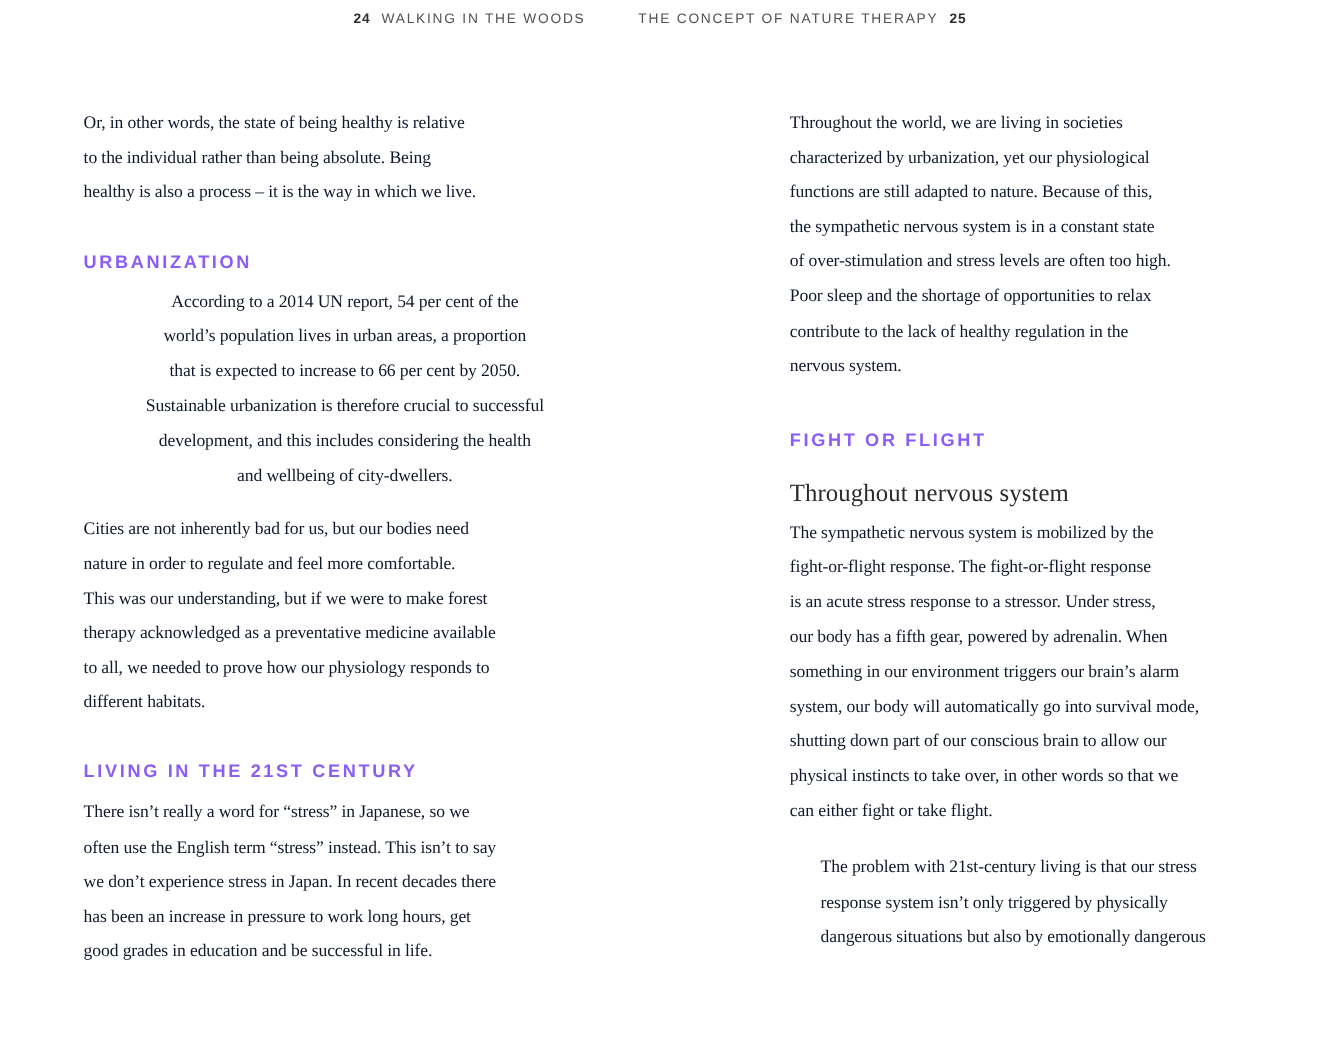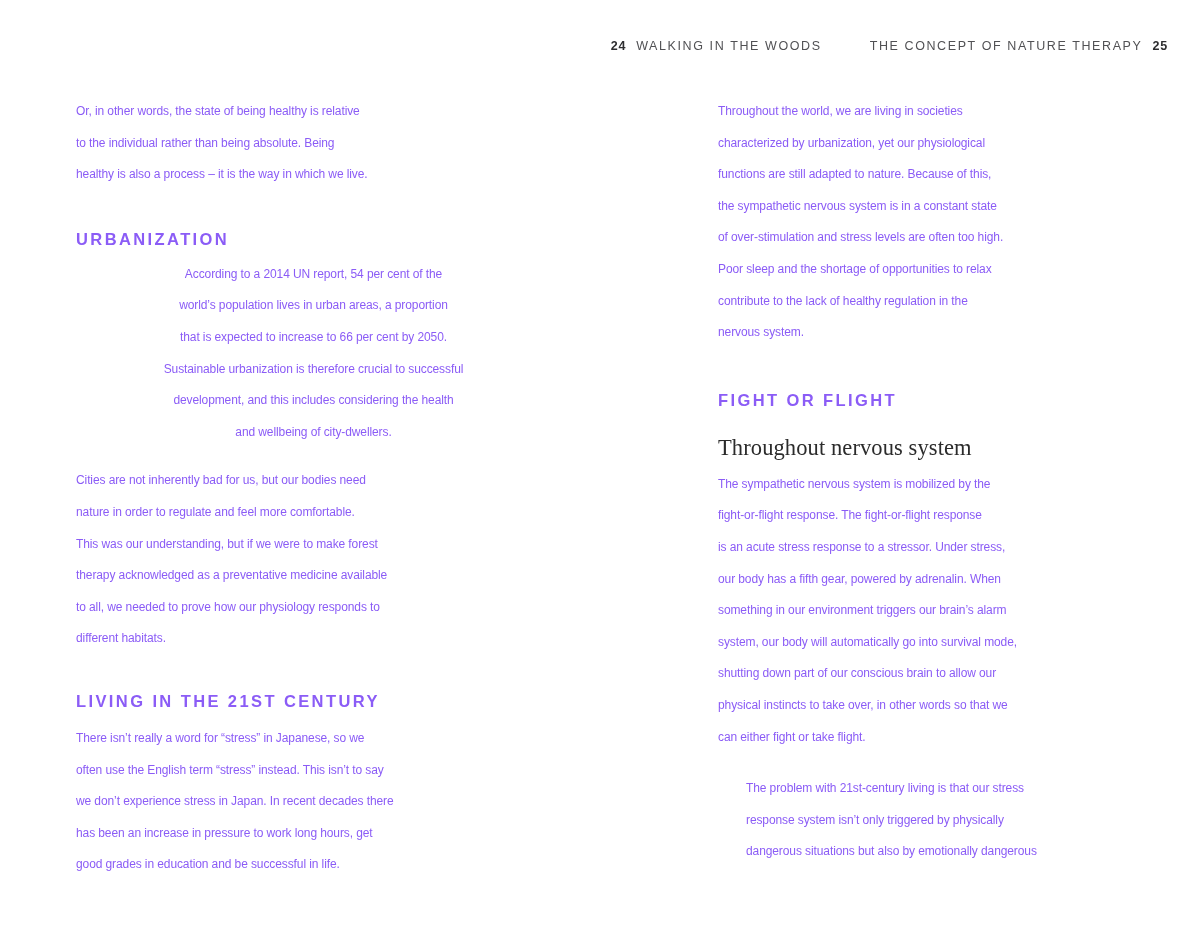--- a/index.html
+++ b/index.html
@@ -3,39 +3,39 @@
 <meta charset="utf-8">
 <style>
   * { margin: 0; padding: 0; box-sizing: border-box; }
   html, body { width: 1200px; height: 943px; background: #ffffff; overflow: hidden; }
   body { font-family: "Liberation Serif", serif; position: relative; }
 
   .spread { position: absolute; inset: 0; background: #ffffff; }
 
   
   .running-head {
-    position: absolute; top: 39px; left: 32px; right: 32px;
-    display: flex; justify-content: flex-end; align-items: baseline;
+    position: absolute; top: 10px; left: 32px; right: 32px;
+    display: flex; justify-content: center; align-items: baseline;
     font-family: "Liberation Sans", sans-serif;
     font-size: 12.5px; letter-spacing: 1.6px; color: #515154; gap: 48px;
   }
   .rh-group { display: flex; gap: 10px; align-items: baseline; }
   .pagenum { font-weight: 700; color: #2e2e30; letter-spacing: 0.8px; }
 
   
   .col { position: absolute; top: 96px; width: 475px; }
   .col-left  { left: 76px;  }
   .col-right { left: 718px; }
 
   .body {
     white-space: pre-line;
-    font-family: Liberation Sans, sans-serif;
-    font-size: 12px; line-height: 31.6px;
+    font-family: Liberation Serif, serif;
+    font-size: 16px; line-height: 31.6px;
     letter-spacing: -0.1px;
-    color: #8b5cf6;
+    color: #0f172a;
   }
 
   .subhead-sans {
     font-family: "Liberation Sans", sans-serif;
     font-size: 16.5px; font-weight: 700; letter-spacing: 2.4px;
     color: #8b5cf6; line-height: 20px;
   }
   .subhead-serif {
     font-family: "Liberation Serif", serif;
     font-size: 22.5px; font-weight: 400; letter-spacing: 0.1px;

